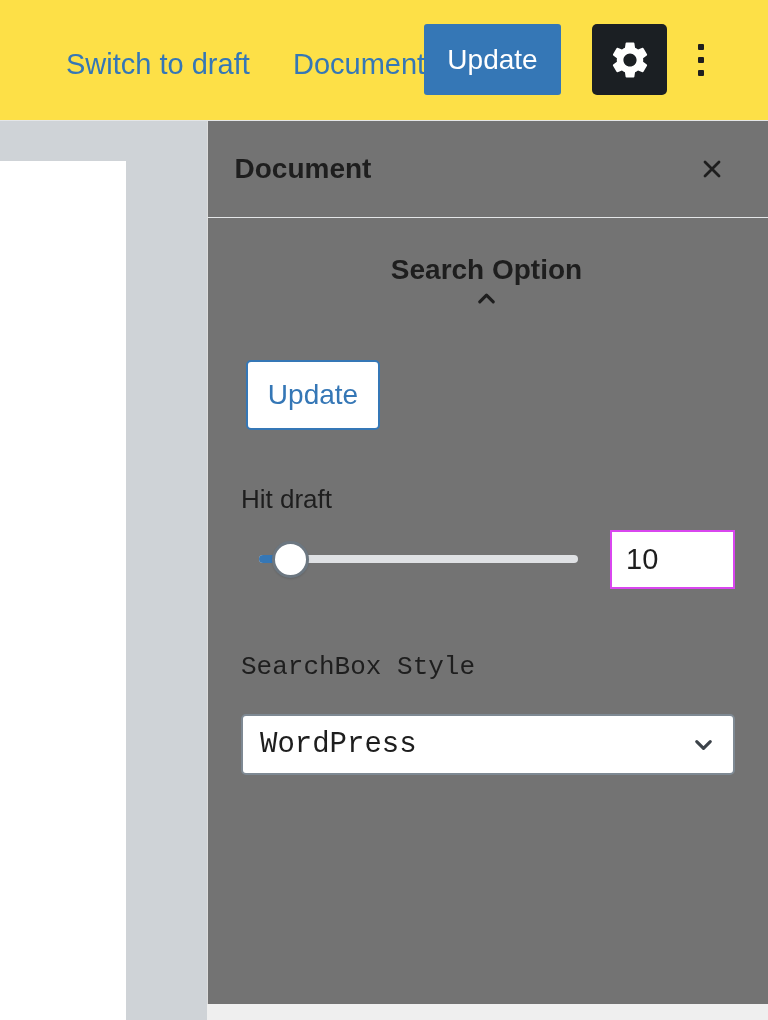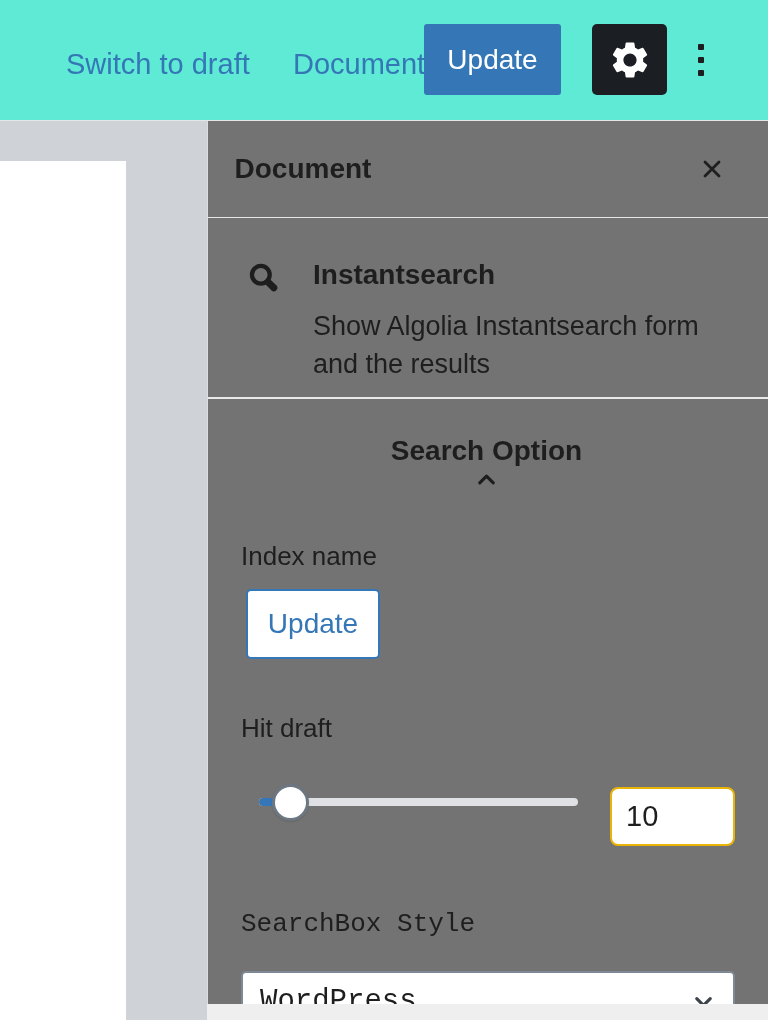--- a/index.html
+++ b/index.html
@@ -8,21 +8,21 @@
     --canvas-gray:#cfd3d7;
     --text:#1e1e1e;
     --divider:#e4e6e8;
   }
   *{box-sizing:border-box;margin:0;padding:0;}
   html,body{width:768px;height:1020px;}
   body{font-family:"Liberation Sans","DejaVu Sans",sans-serif;color:var(--text);background:#fff;}
   #app{position:relative;width:768px;height:1020px;overflow:hidden;background:#fff;}
 
   
-  .toolbar{position:absolute;left:0;top:0;width:768px;height:121px;background:#5eead4;border-bottom:1px solid var(--divider);}
+  .toolbar{position:absolute;left:0;top:0;width:768px;height:121px;background:#fde047;border-bottom:1px solid var(--divider);}
   .toolbar a{position:absolute;top:47px;font-size:29px;line-height:34px;color:var(--accent);text-decoration:none;cursor:pointer;}
   .link-switch{left:66px;}
   .link-preview{left:293px;}
   .btn-update{position:absolute;left:424px;top:24px;width:137px;height:71px;background:var(--accent);
     border:none;border-radius:3px;color:#fff;font-size:28px;font-family:inherit;
     display:flex;align-items:center;justify-content:center;cursor:pointer;}
   .btn-gear{position:absolute;left:592px;top:24px;width:75px;height:71px;background:var(--dark-btn);
     border:none;border-radius:5px;color:#fff;display:flex;align-items:center;justify-content:center;cursor:pointer;}
   .btn-gear svg{width:44px;height:44px;}
   .btn-more{position:absolute;left:684px;top:28px;width:34px;height:64px;background:none;border:none;cursor:pointer;
@@ -68,22 +68,22 @@
     border-radius:5px;color:var(--accent);font-size:28px;font-family:inherit;cursor:pointer;}
 
   .ctl-hits{margin-top:54px;}
   .hits-row{display:flex;align-items:center;margin-top:16px;}
   .slider{position:relative;width:319px;height:59px;margin-left:18px;flex:none;cursor:pointer;}
   .slider-track{position:absolute;left:0;right:0;top:25px;height:8px;background:#dfe1e4;border-radius:4px;}
   .slider-fill{position:absolute;left:0;top:25px;height:8px;width:16px;background:var(--accent);border-radius:4px 0 0 4px;}
   .slider-thumb{position:absolute;left:13px;top:11px;width:37px;height:37px;background:#fff;
     border:3px solid #6c7781;border-radius:50%;box-shadow:0 1px 2px rgba(0,0,0,.12);cursor:grab;}
   .hits-spacer{flex:1;}
-  .num-input{width:125px;height:59px;border:2px solid #eab308;border-radius:8px;font-size:29px;font-family:inherit;
-    color:var(--text);padding:0 14px;outline:none;flex:none;margin-top:28px;}
+  .num-input{width:125px;height:59px;border:2px solid #d946ef;border-radius:0;font-size:29px;font-family:inherit;
+    color:var(--text);padding:0 14px;outline:none;flex:none;}
 
   .ctl-style{margin-top:63px;font-family:Liberation Mono, monospace;}
   .select-box{margin-top:32px;height:61px;border:2px solid #7e8993;border-radius:5px;background:#fff;
     display:flex;align-items:center;justify-content:space-between;padding:0 16px 0 17px;font-size:29px;cursor:pointer;}
   .select-box svg{width:27px;height:27px;color:#3c434a;flex:none;}
 </style>
 </head>
 <body>
 
 <div id="app">
@@ -113,44 +113,31 @@
       <button class="tab tab-document">Document</button>
       <button class="btn-close">
         <span style="display:flex">
           <svg viewBox="0 0 24 24" fill="none" stroke="currentColor" stroke-width="2.4" stroke-linecap="round">
               <path d="M6 6l12 12M18 6L6 18"></path>
             </svg>
         </span>
       </button>
     </div>
 
-    <div class="block-card">
-      <span class="card-icon">
-        <svg viewBox="0 0 24 24" fill="none">
-            <circle cx="10" cy="10" r="5.6" stroke="currentColor" stroke-width="2.7"></circle>
-            <path d="M14.6 14.6l3.6 3.6" stroke="currentColor" stroke-width="4.4" stroke-linecap="round"></path>
-          </svg>
-      </span>
-      <div>
-        <div class="card-title">Instantsearch</div>
-        <div class="card-desc">Show Algolia Instantsearch form and the results</div>
-      </div>
-    </div>
 
     <div class="panel-header">
       <span class="panel-title">Search Option</span>
       <span style="display:flex">
         <svg viewBox="0 0 24 24" fill="none" stroke="currentColor" stroke-width="2.8" stroke-linecap="round" stroke-linejoin="round">
             <path d="M6 15l6-6 6 6"></path>
           </svg>
       </span>
     </div>
 
     <div class="ctl ctl-index">
-      <label class="ctl-label">Index name</label>
       <div class="index-row">
         <button class="btn-outline">Update</button>
       </div>
     </div>
 
     <div class="ctl ctl-hits">
       <label class="ctl-label">Hit draft</label>
       <div class="hits-row">
         <div class="slider">
           <div class="slider-track"></div>

